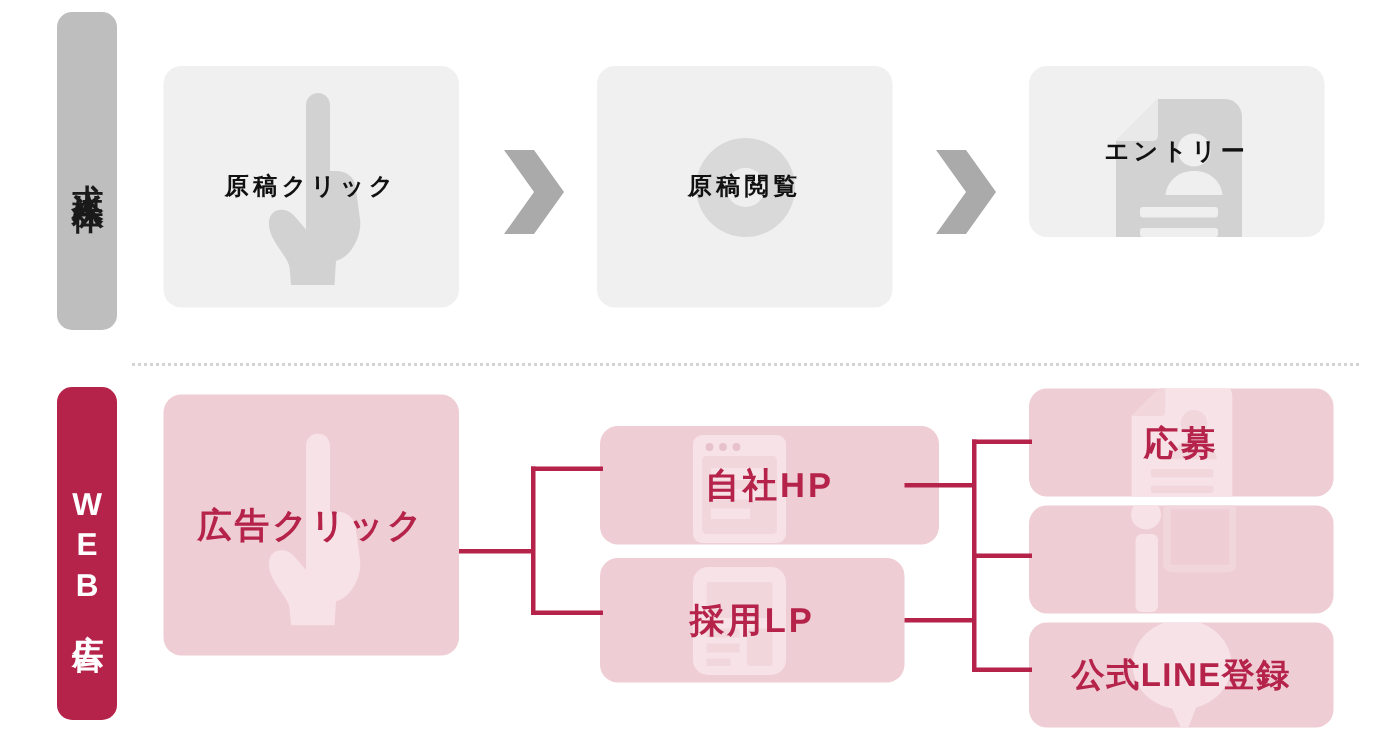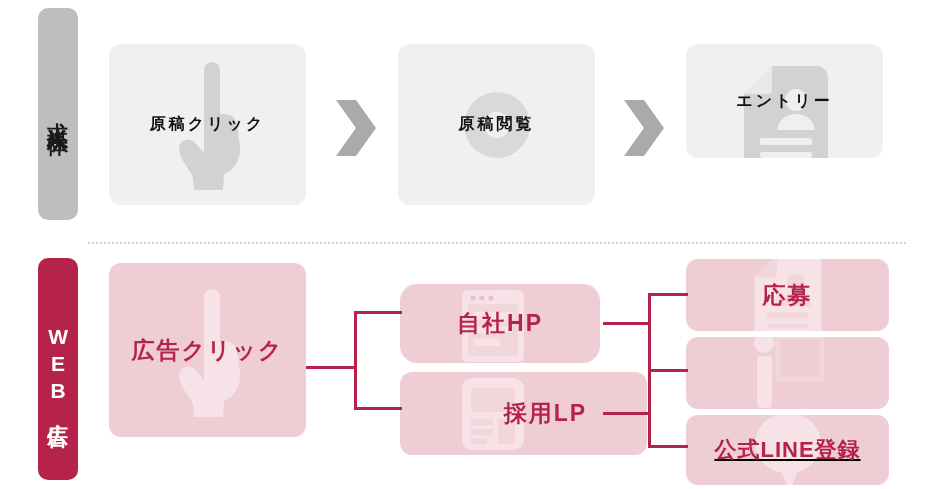--- a/index.html
+++ b/index.html
@@ -161,35 +161,35 @@
       <path fill="#f7e2e7" d="M25 8c0-4.4 3.6-8 8-8s8 3.6 8 8v44h4c7 0 12 4 13 10l3 22c1.5 10-5 25-16 28l-1 16H15l-1-12c-1-6-11-16-13-24-2-7 0-13 6-14 5-1 9 2 12 6l6 7V8z"></path>
     </svg>
     <span class="label">広告クリック</span>
   </div>
 
   <div class="conn h" style="left:306px; top:366px; width:50px;"></div>
   <div class="conn v" style="left:354px; top:311px; height:99px;"></div>
   <div class="conn h" style="left:354px; top:311px; width:48px;"></div>
   <div class="conn h" style="left:354px; top:407px; width:48px;"></div>
 
-  <div class="box pink" style="left:400px; top:284px; width:200px; height:79px;border-radius:17px;">
+  <div class="box pink" style="left:400px; top:284px; width:226px; height:79px;">
     <svg class="wm" style="left:62px; top:6px;" width="62" height="72" viewBox="0 0 62 72">
       <rect x="0" y="0" width="62" height="72" rx="6" fill="#f7e2e7"></rect>
       <rect x="6" y="14" width="50" height="52" rx="3" fill="#f1d6dc"></rect>
       <circle cx="11" cy="8" r="2.6" fill="#e7c2cb"></circle>
       <circle cx="20" cy="8" r="2.6" fill="#e7c2cb"></circle>
       <circle cx="29" cy="8" r="2.6" fill="#e7c2cb"></circle>
       <rect x="12" y="22" width="38" height="8" fill="#f7e2e7"></rect>
       <rect x="12" y="36" width="38" height="7" fill="#f7e2e7"></rect>
       <rect x="12" y="49" width="26" height="7" fill="#f7e2e7"></rect>
     </svg>
     <span class="label">自社HP</span>
   </div>
 
-  <div class="box pink" style="left:400px; top:372px; width:203px; height:83px;padding-left:44px;">
+  <div class="box pink" style="left:400px; top:372px; width:203px; height:83px;">
     <svg class="wm" style="left:62px; top:6px;" width="62" height="72" viewBox="0 0 62 72">
       <rect x="0" y="0" width="62" height="72" rx="10" fill="#f7e2e7"></rect>
       <rect x="9" y="10" width="44" height="24" rx="2" fill="#f1d6dc"></rect>
       <rect x="9" y="41" width="22" height="6" fill="#f1d6dc"></rect>
       <rect x="9" y="51" width="22" height="6" fill="#f1d6dc"></rect>
       <rect x="9" y="61" width="16" height="5" fill="#f1d6dc"></rect>
       <rect x="36" y="41" width="17" height="25" rx="2" fill="#f1d6dc"></rect>
     </svg>
     <span class="label">採用LP</span>
   </div>
@@ -215,21 +215,21 @@
   </div>
 
   <div class="box pink" style="left:686px; top:337px; width:203px; height:72px;">
     <svg class="wm" style="left:62px; top:-6px;" width="76" height="84" viewBox="0 0 76 84">
       <rect x="30" y="6" width="44" height="42" rx="3" fill="none" stroke="#f1d6dc" stroke-width="5"></rect>
       <circle cx="16" cy="12" r="10" fill="#f7e2e7"></circle>
       <rect x="9" y="25" width="15" height="52" rx="4" fill="#f7e2e7"></rect>
     </svg>
   </div>
 
-  <div class="box pink" style="left:686px; top:415px; width:203px; height:70px;text-decoration:underline;">
+  <div class="box pink" style="left:686px; top:415px; width:203px; height:70px;">
     <svg class="wm" style="left:62px; top:-10px;" width="80" height="92" viewBox="0 0 80 92">
       <ellipse cx="40" cy="38" rx="33" ry="30" fill="#f7e2e7"></ellipse>
       <path fill="#f7e2e7" d="M30 60h22l-10 26z"></path>
     </svg>
     <span class="label small">公式LINE登録</span>
   </div>
 
 </div>
 
 </body></html>

